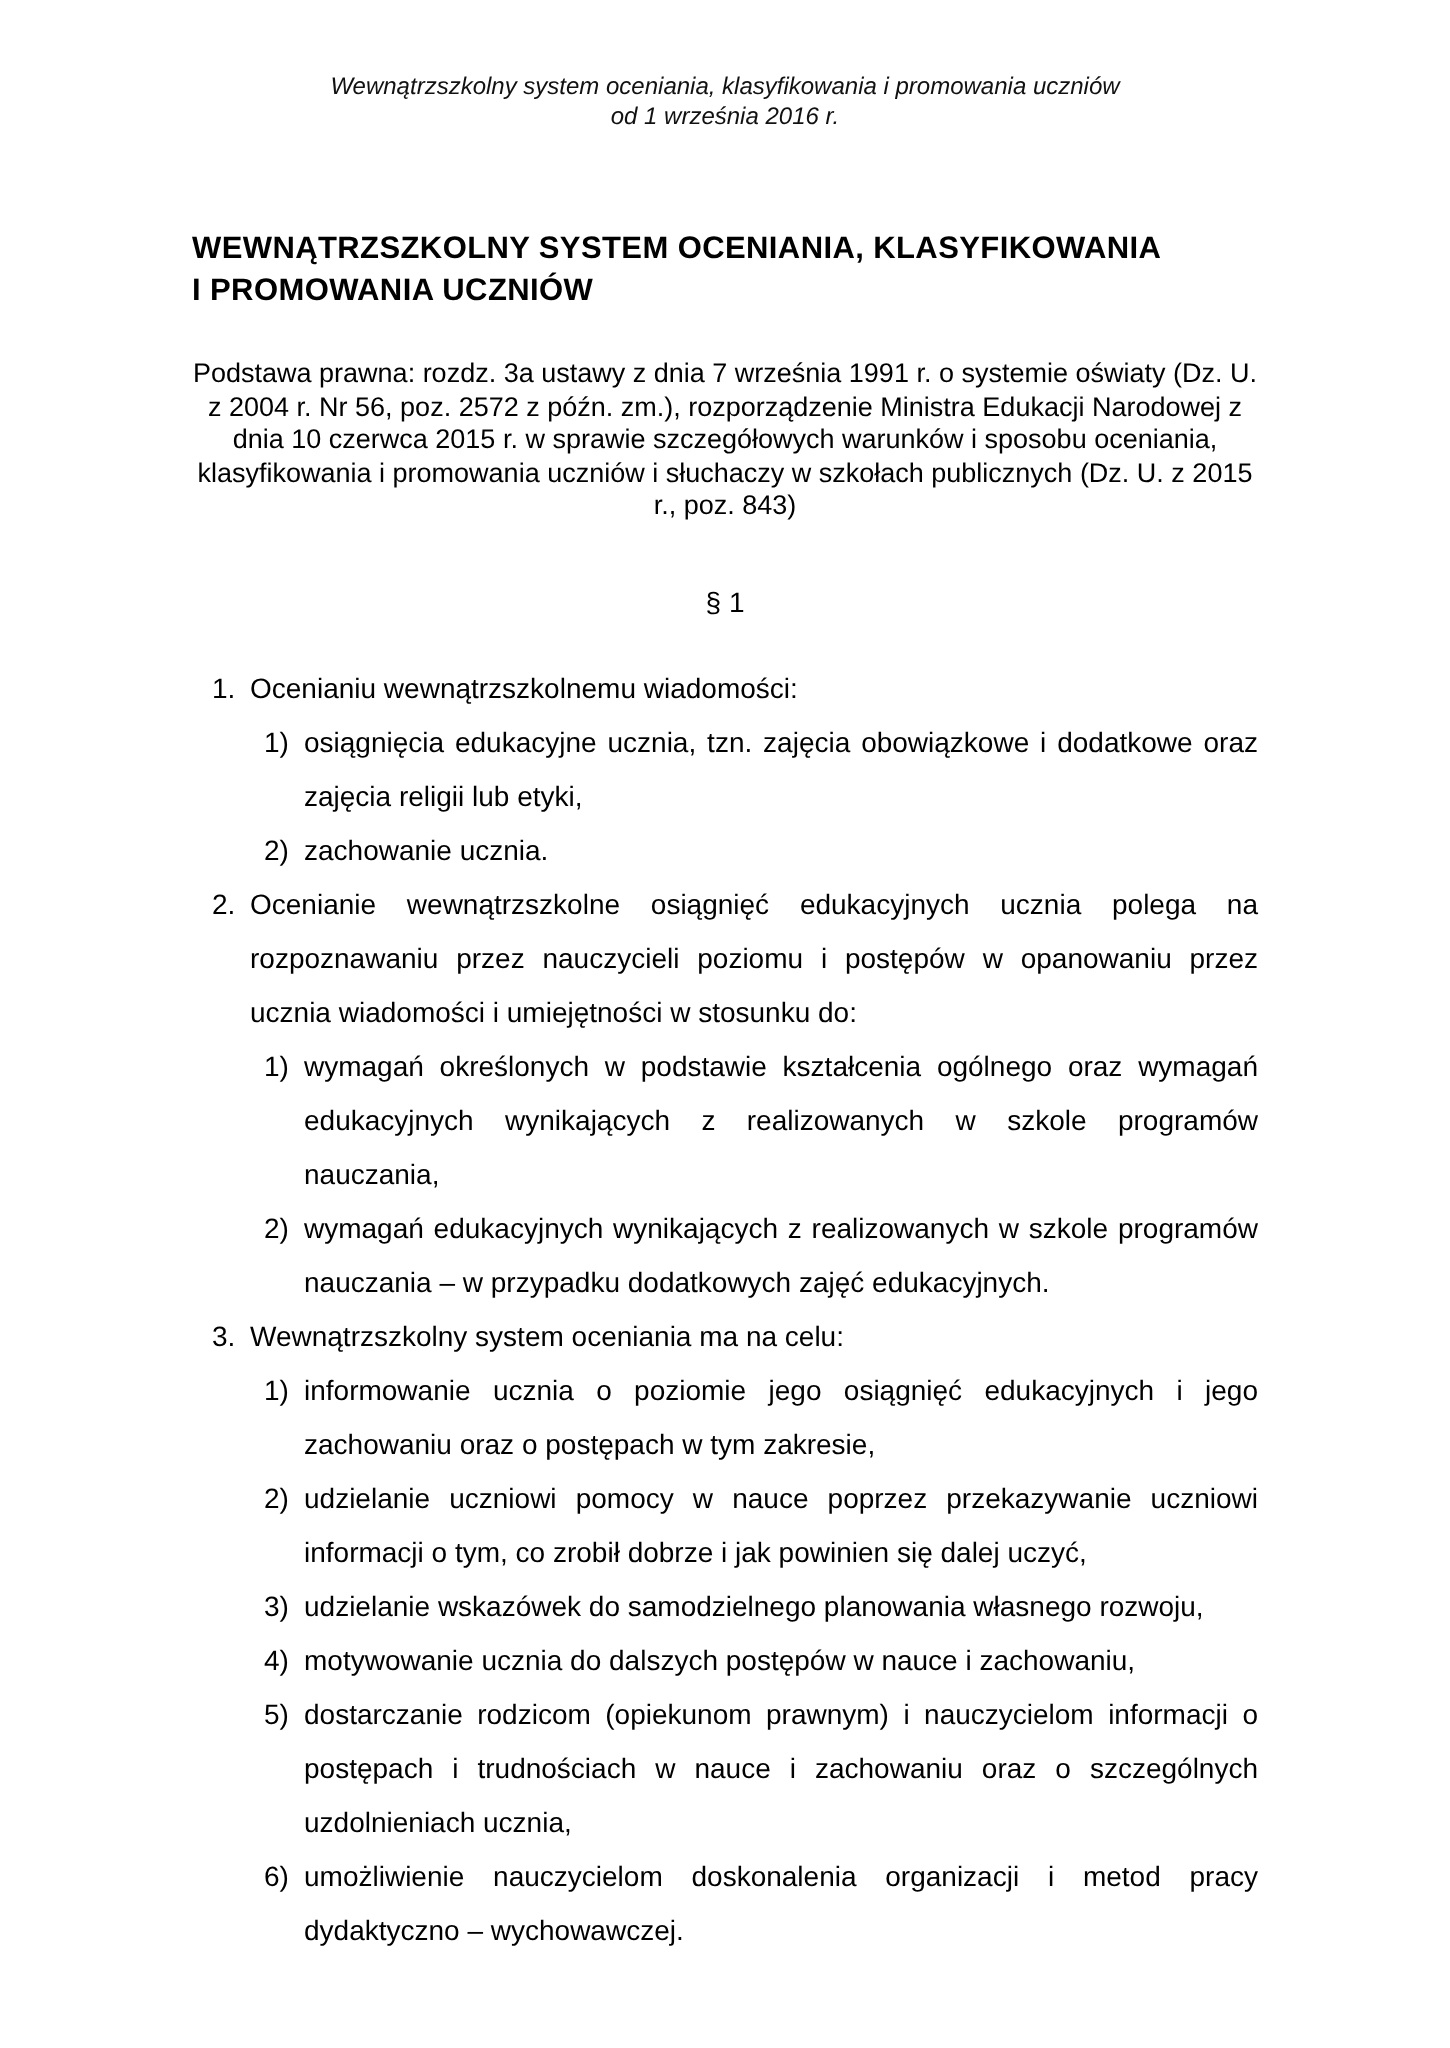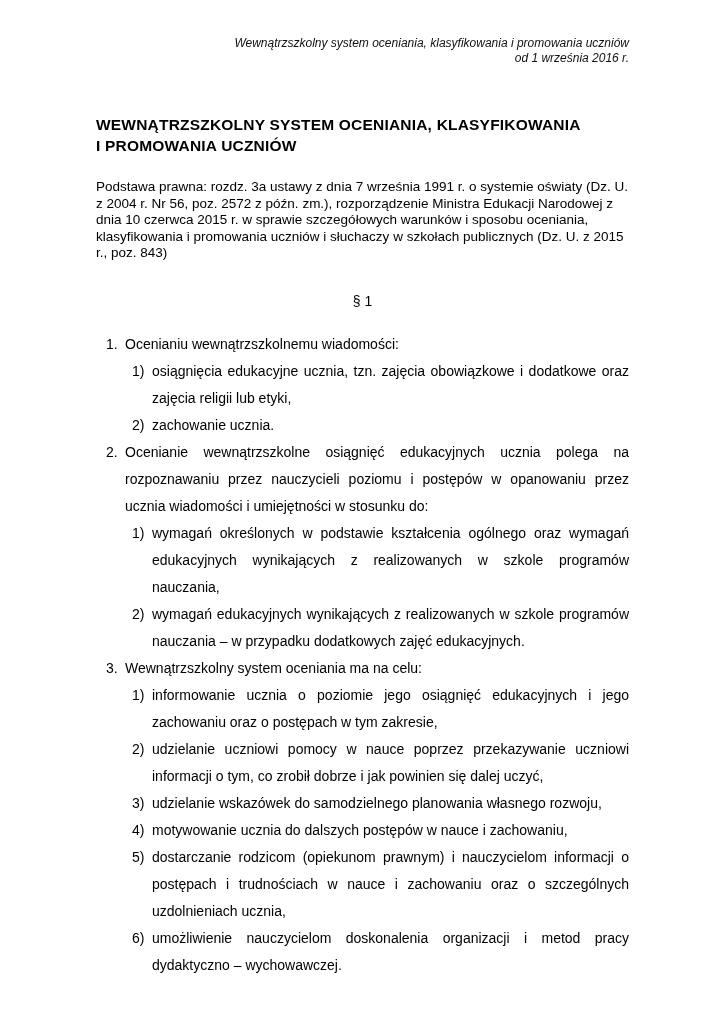--- a/index.html
+++ b/index.html
@@ -12,36 +12,36 @@
     width: 725px;
     height: 1024px;
     background: #ffffff;
     font-family: "Liberation Sans", sans-serif;
     color: #000000;
     box-sizing: border-box;
     padding: 36px 96px 30px 96px;
     overflow: hidden;
   }
   .doc-header {
-    text-align: right;
+    text-align: center;
     font-style: italic;
     font-size: 12px;
     line-height: 15px;
     color: #111111;
   }
   .title {
     margin: 48px 0 0 0;
     font-size: 15.5px;
     font-weight: bold;
     line-height: 21px;
     letter-spacing: 0.2px;
   }
   .legal {
     margin: 23px 0 0 0;
-    text-align: left;
+    text-align: center;
     font-size: 13.5px;
     line-height: 16.5px;
   }
   .section-heading {
     margin: 31px 0 0 0;
     text-align: center;
     font-size: 14px;
     line-height: 16px;
   }
   .list {

